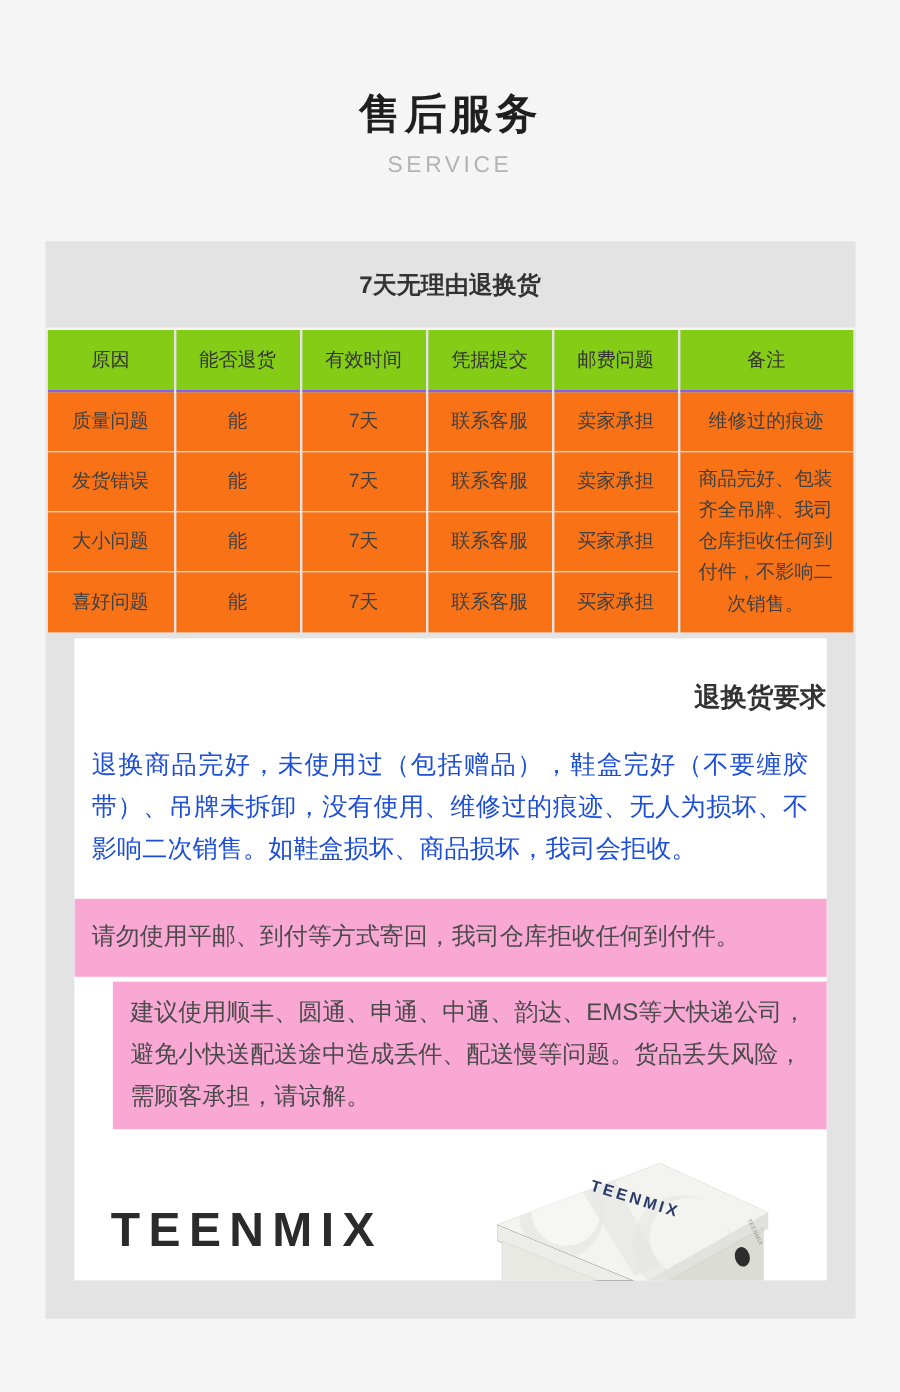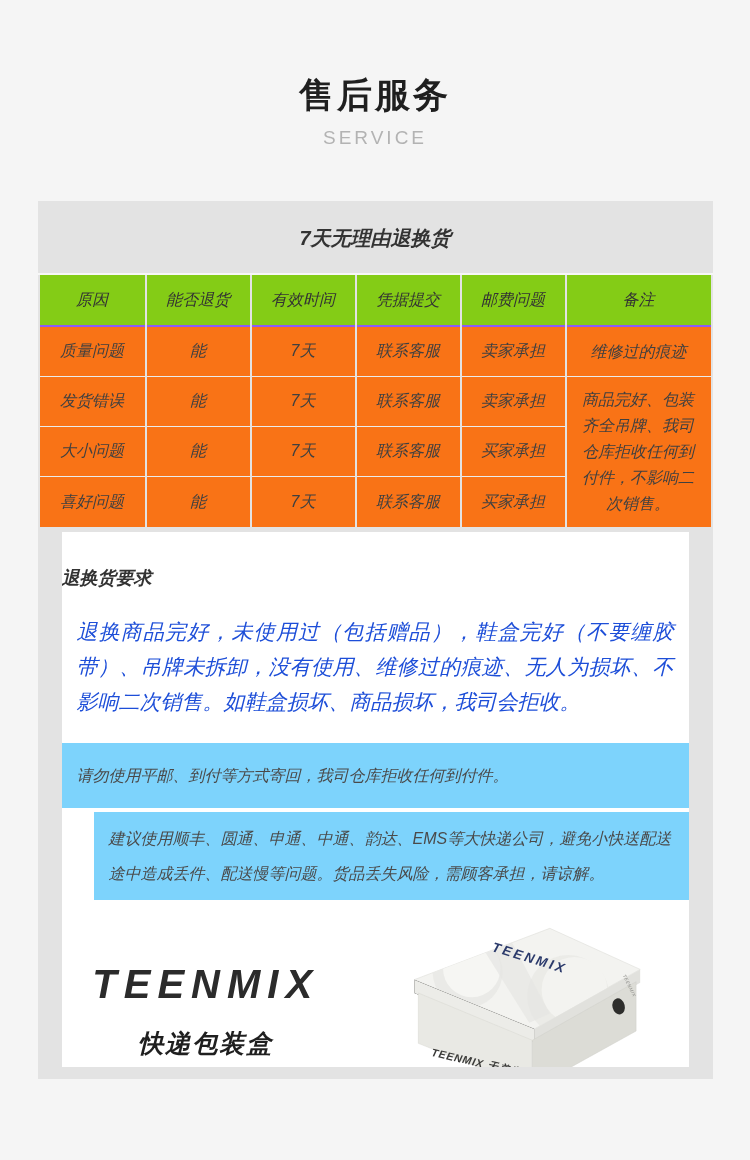--- a/index.html
+++ b/index.html
@@ -5,40 +5,40 @@
   * { margin:0; padding:0; box-sizing:border-box; }
   html,body { width:750px; background:#f5f5f5; font-family:"Liberation Sans", sans-serif; }
   body { height:1160px; overflow:hidden; }
 
   
   .page-head { padding-top:72px; text-align:center; }
   .page-title { font-size:35px; font-weight:bold; color:#1f1f1f; letter-spacing:3px; }
   .page-subtitle { margin-top:8px; font-size:19px; color:#b3b3b3; letter-spacing:3px; }
 
   
-  .container { width:675px; margin:52px auto 0 auto; background:#e3e3e3; padding-bottom:12px;font-style:italic; }
+  .container { width:675px; margin:52px auto 0 auto; background:#e3e3e3; padding-bottom:32px; }
 
   .table-title { height:74px; line-height:74px; text-align:center; font-size:20px;
                  font-weight:bold; color:#333; border-bottom:2px solid #f7f7f7; }
 
   table.policy { width:675px; table-layout:fixed; border-collapse:separate; border-spacing:2px 0; }
   table.policy th { background:#84cc16; height:52px; font-size:16px; font-weight:normal;
                     color:#333; text-align:center; border-bottom:2px solid #8b5cf6; }
   table.policy td { background:#f97316; height:50px; font-size:16px; color:#404040;
                     text-align:center; border-bottom:1px solid #ebebeb; }
   table.policy tr:last-child td { border-bottom:none; }
   td.remark { text-align:left; padding:10px 14px 10px 14px; line-height:26px; }
   td.remark-merged { text-align:left; padding:10px 15px 10px 14px; line-height:26px;
                      border-bottom:none !important; vertical-align:middle; }
 
   
   .white-box { width:627px; margin:5px auto 0 auto; background:#ffffff; height:535px; overflow:hidden; }
-  .req-title { text-align:left; font-size:18px; font-weight:bold; color:#333; padding-top:34px; }
+  .req-title { text-align:right; font-size:22px; font-weight:bold; color:#333; padding-top:34px; }
   .req-para { margin:24px 15px 0 15px; font-size:21px; color:#1d4ed8; line-height:35px; text-align:justify; }
-  .note-band { background:#7dd3fc; margin-top:24px; padding:15px 15px; font-size:16px;
+  .note-band { background:#f9a8d4; margin-top:24px; padding:15px 15px; font-size:20px;
                color:#4a4a4a; line-height:35px; }
   .note-band + .note-band { margin-top:4px; padding:9px 15px;margin-left:32px; }
 
   
   .packaging { display:flex; align-items:center; height:222px; }
   .pack-left { width:46%; text-align:center; }
   .brand-word { font-size:40px; font-weight:bold; color:#2b2b2b; letter-spacing:7px; }
   .pack-label { margin-top:20px; font-size:25px; font-weight:bold; color:#1f1f1f; letter-spacing:2px; }
   .pack-right { width:54%; display:flex; justify-content:center; align-items:center; }
 </style>

